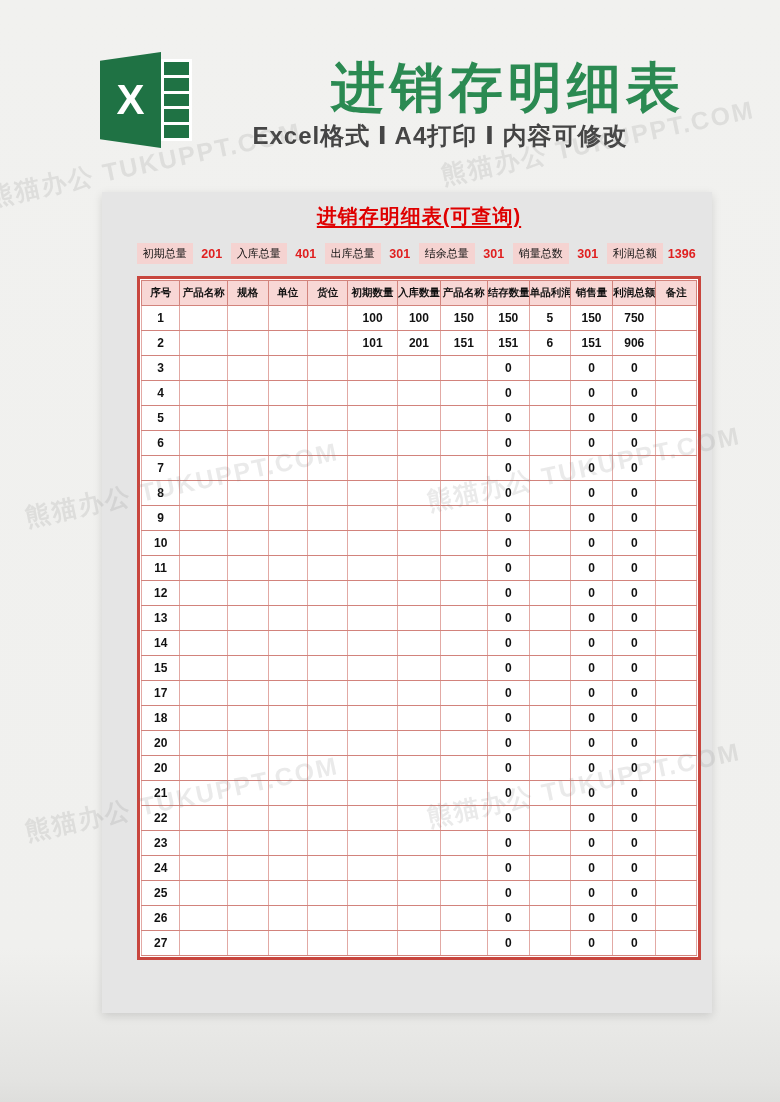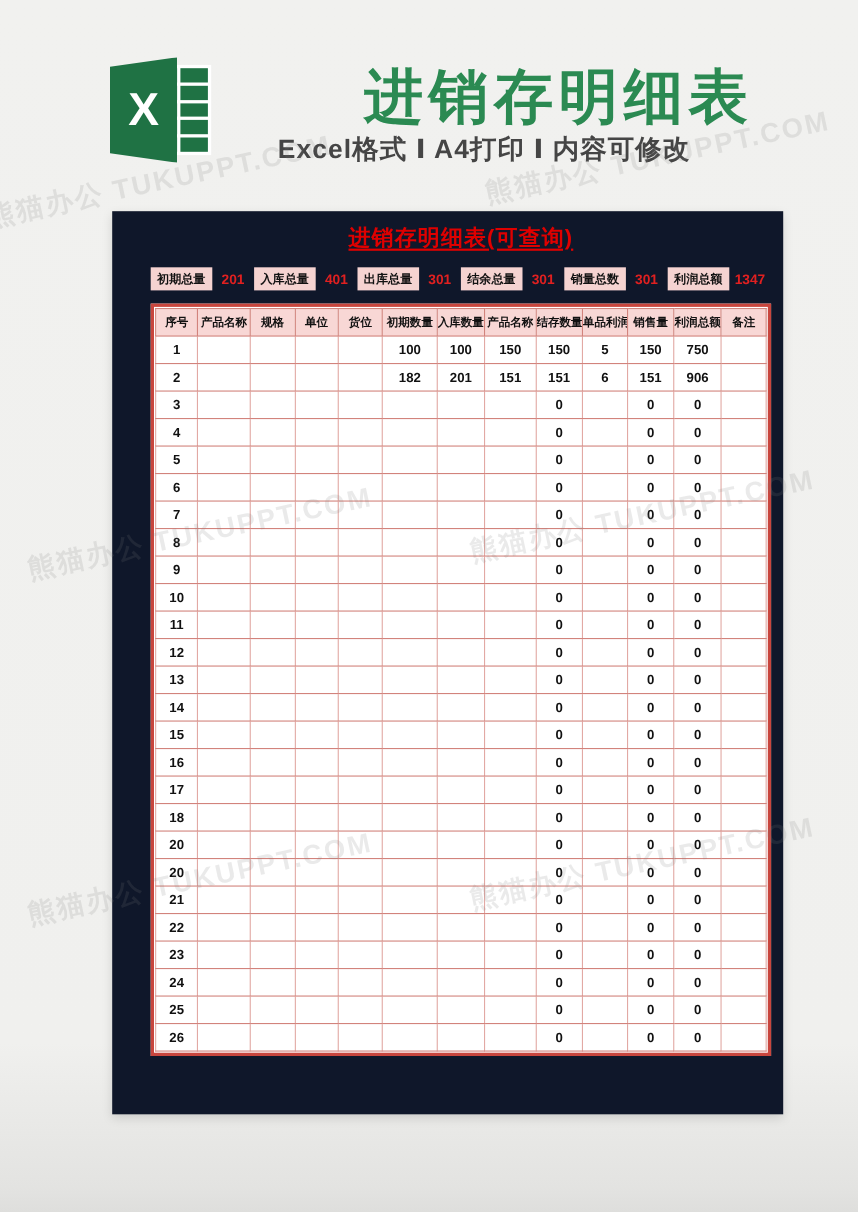--- a/index.html
+++ b/index.html
@@ -64,21 +64,21 @@
   .banner-subtitle{
     position:absolute;left:195px;top:120px;width:490px;
     text-align:center;
     font-size:24px;font-weight:bold;letter-spacing:1px;
     color:var(--subtitle-gray);
   }
 
   
   .page{
     position:absolute;left:102px;top:192px;width:610px;height:821px;
-    background:#0f172a;
+    background:#e5e5e5;
     box-shadow:0 3px 9px rgba(0,0,0,0.13);
     z-index:2;
     padding-left:24px;
   }
   .sheet-title{
     margin-top:11px;
     text-align:center;
     font-size:20px;font-weight:bold;
     color:var(--red);
     text-decoration:underline;
@@ -86,21 +86,21 @@
     text-underline-offset:3px;
     letter-spacing:1px;
   }
   .summary{
     display:flex;align-items:stretch;
     margin:13px 11px 5px 11px;height:21px;
   }
   .sum-label{
     flex:1.3;
     background:var(--pink-label);
-    color:#111;font-size:11px;font-weight:bold;
+    color:#111;font-size:11px;font-weight:normal;
     display:flex;align-items:center;justify-content:center;
     white-space:nowrap;
   }
   .sum-value{
     flex:0.9;
     color:var(--num-red);font-size:12.5px;font-weight:bold;
     display:flex;align-items:center;justify-content:center;
   }
   .table-box{
     margin:12px 11px;
@@ -169,21 +169,21 @@
       <div class="sum-value">201</div>
       <div class="sum-label">入库总量</div>
       <div class="sum-value">401</div>
       <div class="sum-label">出库总量</div>
       <div class="sum-value">301</div>
       <div class="sum-label">结余总量</div>
       <div class="sum-value">301</div>
       <div class="sum-label">销量总数</div>
       <div class="sum-value">301</div>
       <div class="sum-label">利润总额</div>
-      <div class="sum-value">1347</div>
+      <div class="sum-value">1396</div>
     </div>
   <div class="table-box">
     <table>
       <colgroup id="cols">
           <col style="width: 6.9%;">
           <col style="width: 8.6%;">
           <col style="width: 7.3%;">
           <col style="width: 7.1%;">
           <col style="width: 7.3%;">
           <col style="width: 8.9%;">
@@ -227,21 +227,21 @@
             <td>150</td>
             <td>750</td>
             <td></td>
           </tr>
           <tr>
             <td>2</td>
             <td></td>
             <td></td>
             <td></td>
             <td></td>
-            <td>182</td>
+            <td>101</td>
             <td>201</td>
             <td>151</td>
             <td>151</td>
             <td>6</td>
             <td>151</td>
             <td>906</td>
             <td></td>
           </tr>
           <tr>
             <td>3</td>
@@ -432,35 +432,20 @@
             <td></td>
             <td></td>
             <td></td>
             <td>0</td>
             <td></td>
             <td>0</td>
             <td>0</td>
             <td></td>
           </tr>
           <tr>
-            <td>16</td>
-            <td></td>
-            <td></td>
-            <td></td>
-            <td></td>
-            <td></td>
-            <td></td>
-            <td></td>
-            <td>0</td>
-            <td></td>
-            <td>0</td>
-            <td>0</td>
-            <td></td>
-          </tr>
-          <tr>
             <td>17</td>
             <td></td>
             <td></td>
             <td></td>
             <td></td>
             <td></td>
             <td></td>
             <td></td>
             <td>0</td>
             <td></td>
@@ -583,20 +568,35 @@
             <td></td>
             <td></td>
             <td>0</td>
             <td></td>
             <td>0</td>
             <td>0</td>
             <td></td>
           </tr>
           <tr>
             <td>26</td>
+            <td></td>
+            <td></td>
+            <td></td>
+            <td></td>
+            <td></td>
+            <td></td>
+            <td></td>
+            <td>0</td>
+            <td></td>
+            <td>0</td>
+            <td>0</td>
+            <td></td>
+          </tr>
+          <tr>
+            <td>27</td>
             <td></td>
             <td></td>
             <td></td>
             <td></td>
             <td></td>
             <td></td>
             <td></td>
             <td>0</td>
             <td></td>
             <td>0</td>

